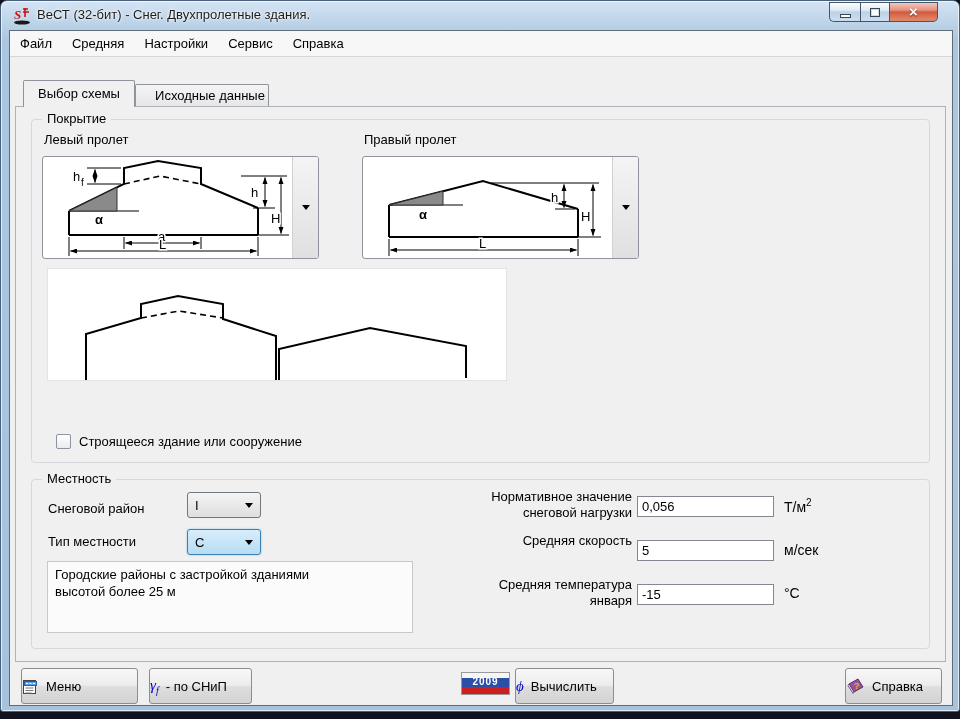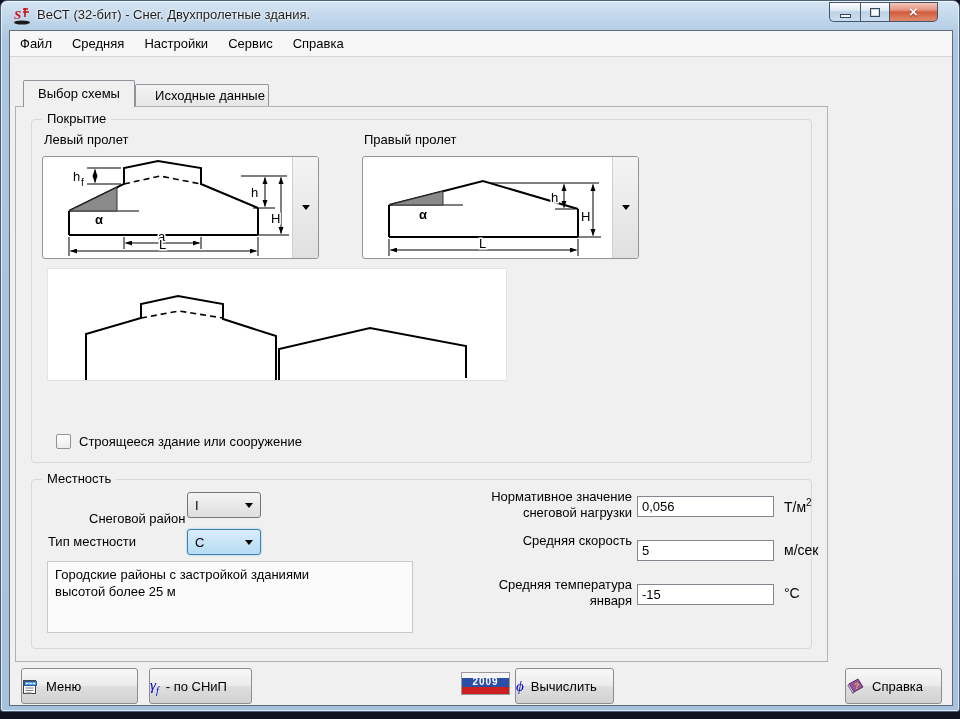--- a/index.html
+++ b/index.html
@@ -67,21 +67,21 @@
     left:13px; top:49px; width:112px; height:27px; line-height:25px;
     background:#f0f0f0; z-index:3;
   }
   .tab-inactive {
     left:125px; top:53px; width:134px; height:23px; line-height:21px;
     background:linear-gradient(180deg,#f4f4f4,#e6e6e6);
     z-index:1;
     padding-left:16px;
   }
   .tabpage {
-    position:absolute; left:5px; top:75px; width:813px; height:556px;
+    position:absolute; left:5px; top:75px; width:931px; height:556px;
     border:1px solid #aeb2ba; background:#f0f0f0; z-index:2;
   }
 
   
   .groupbox {
     position:absolute; left:15px; right:15px;
     border:1px solid #d5d9dc; border-radius:4px;
   }
   .group-cover { top:12px; height:344px; }
   .group-terrain { top:372px; height:170px; }
@@ -303,21 +303,21 @@
 
         <div class="checkbox-row">
           <div class="checkbox"></div>
           <span>Строящееся здание или сооружение</span>
         </div>
       </div>
 
       <div class="groupbox group-terrain">
         <span class="group-label">Местность</span>
 
-        <span class="fld-label" style="left:16px; top:31px;margin-left:41px;">Снеговой район</span>
+        <span class="fld-label" style="left:16px; top:21px;">Снеговой район</span>
         <div class="combo" style="left:155px; top:12px;">
           <span>I</span>
           <div class="arrow-down"></div>
         </div>
 
         <span class="fld-label" style="left:16px; top:54px;">Тип местности</span>
         <div class="combo combo-focused" style="left:155px; top:49px;">
           <span>C</span>
           <div class="arrow-down"></div>
         </div>

